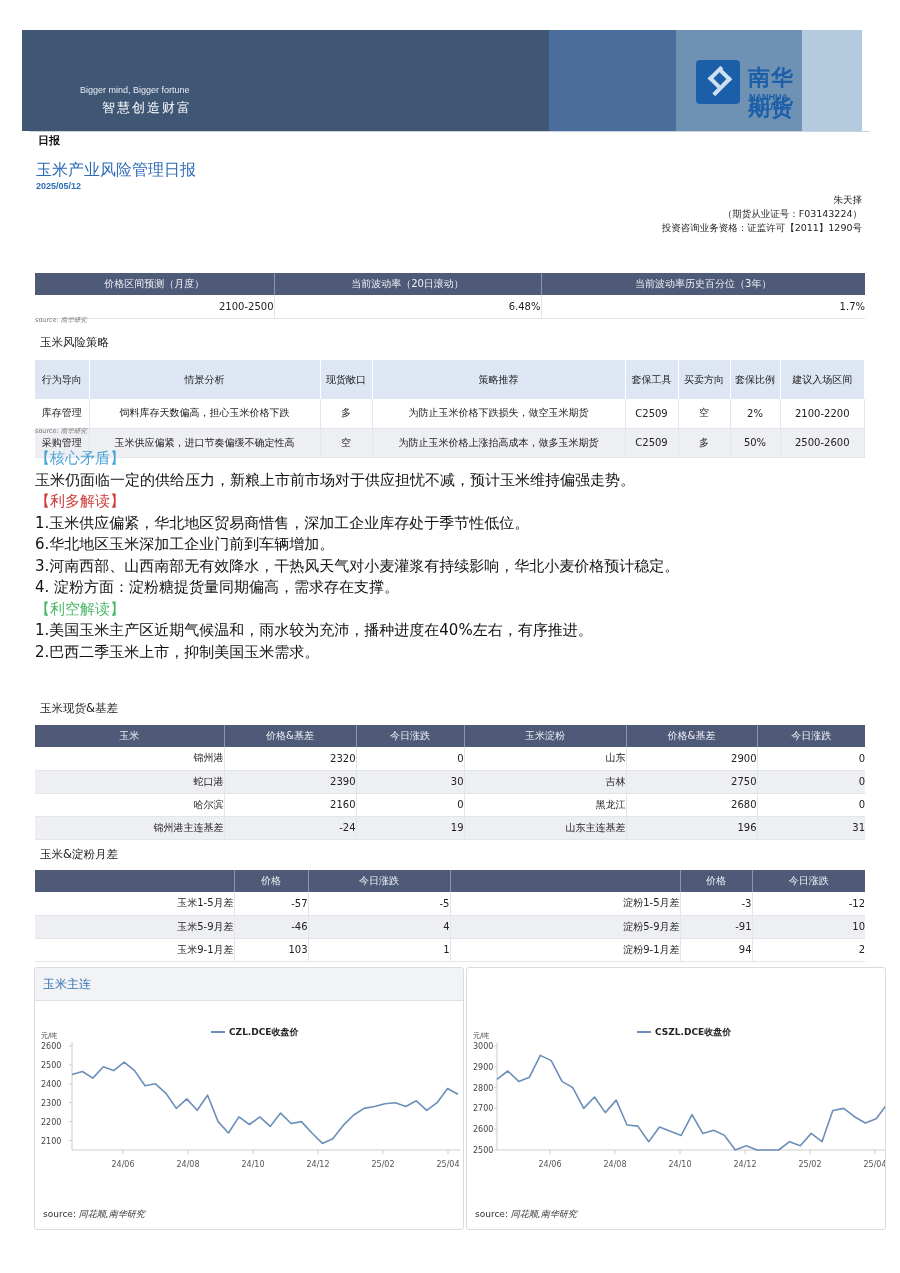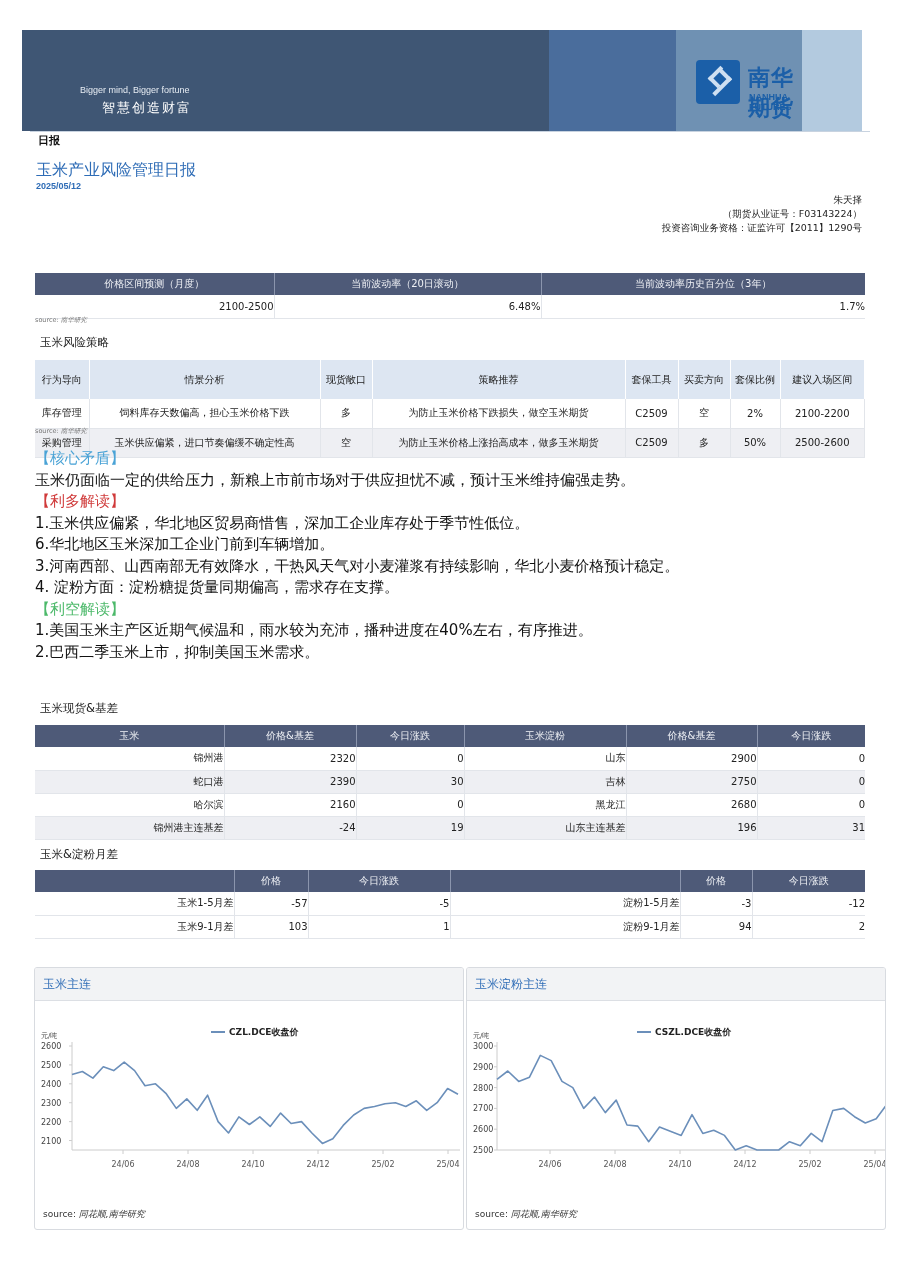--- a/index.html
+++ b/index.html
@@ -226,20 +226,28 @@
     <th>价格</th>
     <th>今日涨跌</th>
   </tr>
   <tr>
     <td>玉米1-5月差</td>
     <td>-57</td>
     <td>-5</td>
     <td>淀粉1-5月差</td>
     <td>-3</td>
     <td>-12</td>
+  </tr>
+  <tr class="alt">
+    <td>玉米5-9月差</td>
+    <td>-46</td>
+    <td>4</td>
+    <td>淀粉5-9月差</td>
+    <td>-91</td>
+    <td>10</td>
   </tr>
   <tr>
     <td>玉米9-1月差</td>
     <td>103</td>
     <td>1</td>
     <td>淀粉9-1月差</td>
     <td>94</td>
     <td>2</td>
   </tr>
 </tbody>
@@ -275,21 +283,20 @@
       <text x="348" y="165" font-size="8" fill="#555" text-anchor="middle" font-family="DejaVu Sans, sans-serif">25/02</text>
       <line x1="413" y1="148" x2="413" y2="152" stroke="#ccc"></line>
       <text x="413" y="165" font-size="8" fill="#555" text-anchor="middle" font-family="DejaVu Sans, sans-serif">25/04</text>
       <line x1="176" y1="30" x2="190" y2="30" stroke="#6b8fba" stroke-width="2"></line>
       <text x="194" y="33" font-size="9" font-weight="bold" fill="#222" font-family="DejaVu Sans, sans-serif">CZL.DCE收盘价</text>
       <polyline points="37.0,72.4 47.4,69.5 57.9,76.1 68.3,64.8 78.7,68.6 89.2,60.1 99.6,68.6 110.0,83.7 120.5,81.8 130.9,91.3 141.3,106.4 151.8,96.9 162.2,108.3 172.6,93.2 183.1,119.6 193.5,131.0 203.9,114.9 214.4,122.5 224.8,114.9 235.2,124.4 245.6,111.1 256.1,121.5 266.5,119.6 276.9,131.0 287.4,141.4 297.8,136.7 308.2,123.4 318.7,113.0 329.1,106.4 339.5,104.5 350.0,101.7 360.4,100.7 370.8,104.5 381.3,98.8 391.7,108.3 402.1,100.7 412.6,86.5 423.0,92.2" fill="none" stroke="#6b8fba" stroke-width="1.6" stroke-linejoin="round"></polyline>
     </svg>
   <div class="chart-src"><span>source:</span> <i>同花顺,南华研究</i></div>
 </div>
 <div class="chart-box" style="left:466px; width:420px;">
-  <div class="chart-head">玉米淀粉主连</div>
   <svg id="svg-starch" width="420" height="200">
       <text x="6" y="36" font-size="7" fill="#444" font-family="DejaVu Sans, sans-serif">元/吨</text>
       <line x1="30" y1="40" x2="30" y2="148" stroke="#ccc" stroke-width="1"></line>
       <line x1="30" y1="148" x2="420" y2="148" stroke="#ccc" stroke-width="1"></line>
       <text x="6" y="151" font-size="8" fill="#444" font-family="DejaVu Sans, sans-serif">2500</text>
       <line x1="27" y1="148" x2="30" y2="148" stroke="#ccc"></line>
       <text x="6" y="130.2" font-size="8" fill="#444" font-family="DejaVu Sans, sans-serif">2600</text>
       <line x1="27" y1="127.2" x2="30" y2="127.2" stroke="#ccc"></line>
       <text x="6" y="109.4" font-size="8" fill="#444" font-family="DejaVu Sans, sans-serif">2700</text>
       <line x1="27" y1="106.4" x2="30" y2="106.4" stroke="#ccc"></line>

